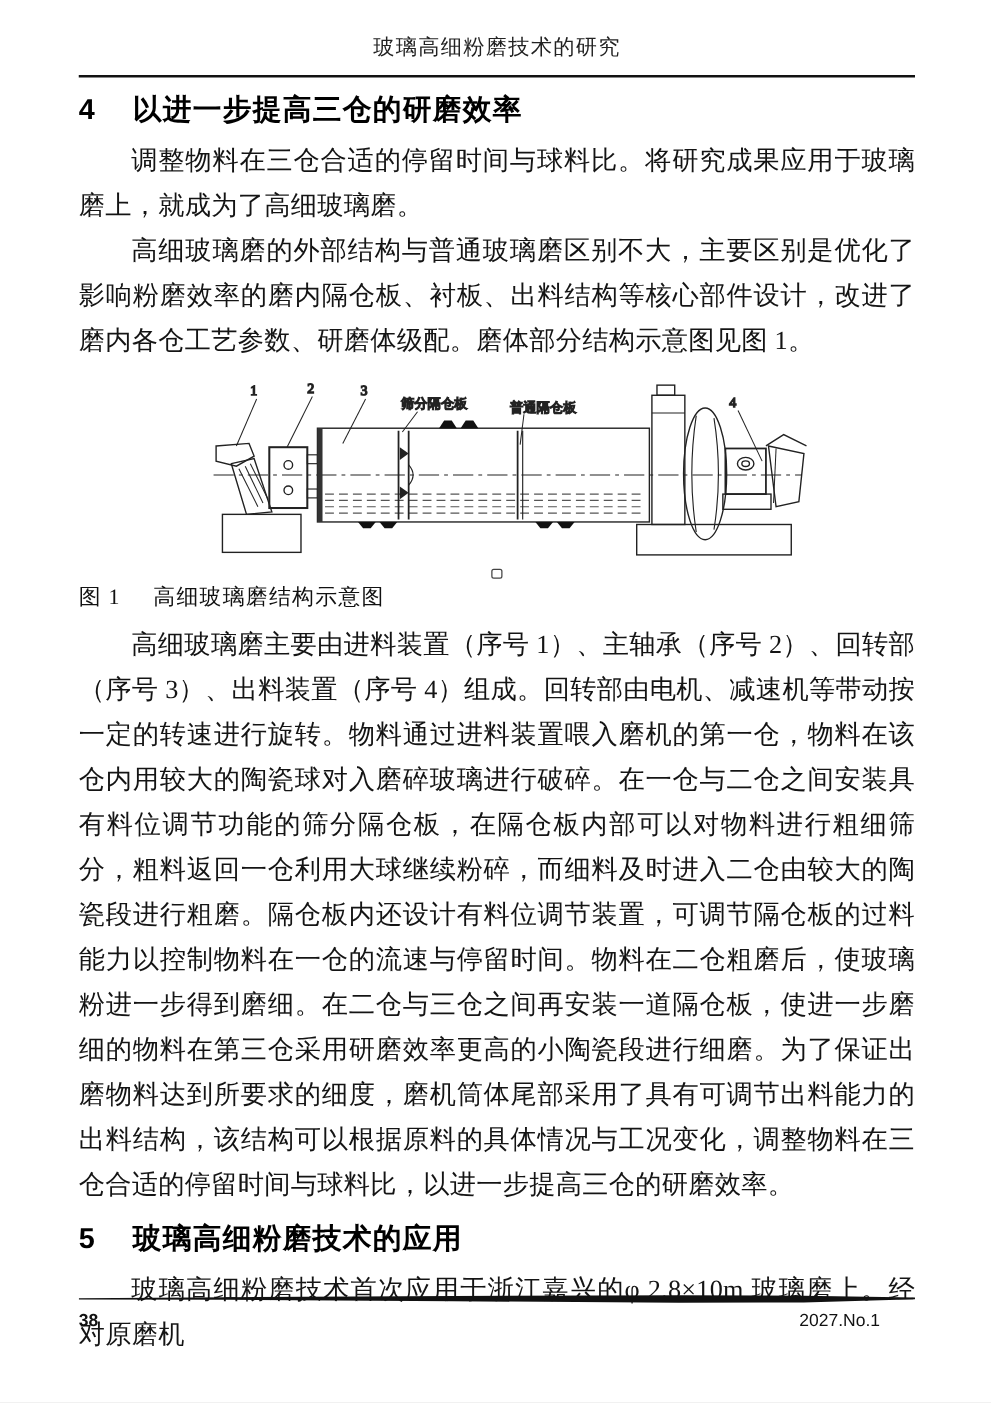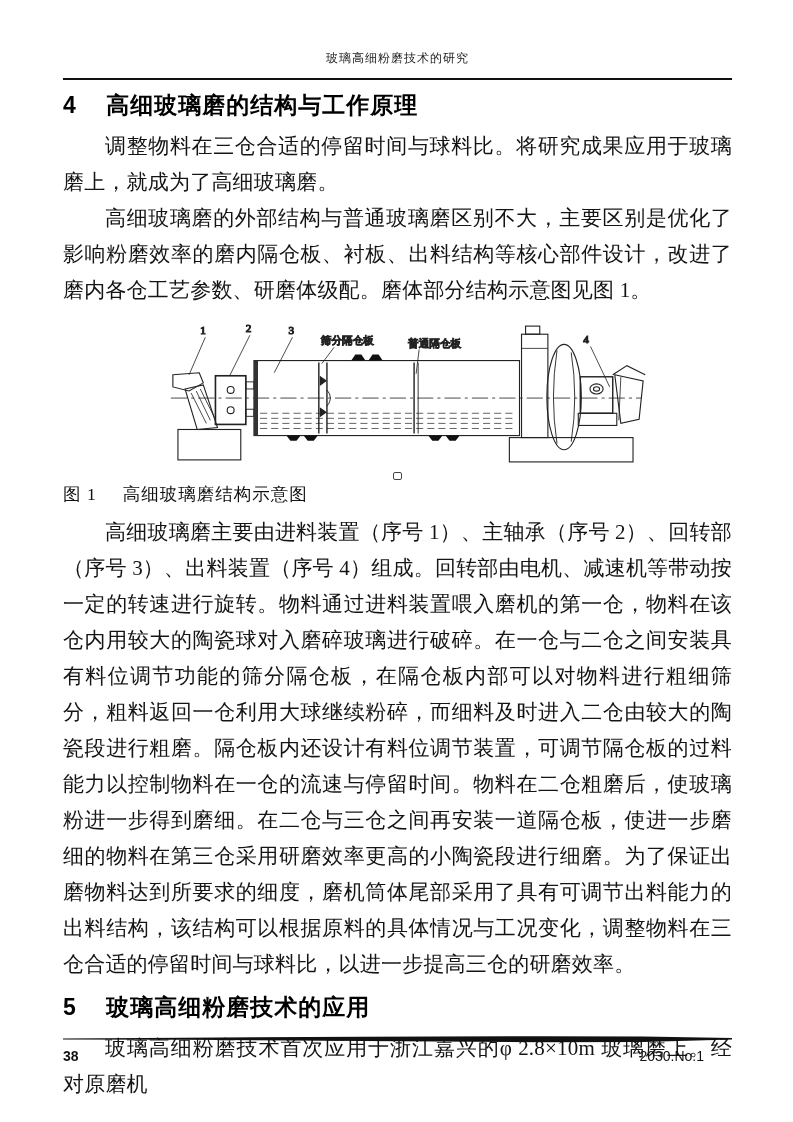--- a/index.html
+++ b/index.html
@@ -9,23 +9,23 @@
     margin:0 auto;
     background:#ffffff;
     color:#141414;
     font-family:"Liberation Serif", serif;
     overflow:hidden;
   }
   .content {
     position:absolute; left:63px; top:0; width:669px;
   }
   .running-head {
-    padding-top:50px;
+    padding-top:26px;
     text-align:center;
-    font-size:12px;
+    font-size:17px;
     letter-spacing:1px;
     color:#222;
   }
   .head-rule {
     height:0;
     border-top:2.5px solid #111;
     margin-top:11px;
   }
   .sec-heading {
     margin:10px 0 8px 0;
@@ -78,21 +78,21 @@
 <body>
 
 <div class="page">
   <div class="content">
 
     <div class="running-head">玻璃高细粉磨技术的研究</div>
     <div class="head-rule"></div>
 
     <h1 class="sec-heading">
       <span class="sec-num">4</span>
-      <span class="sec-title">高细玻璃磨的结构与工作原理</span>
+      <span class="sec-title">以进一步提高三仓的研磨效率</span>
     </h1>
 
     <p class="body-para">调整物料在三仓合适的停留时间与球料比。将研究成果应用于玻璃磨上，就成为了高细玻璃磨。</p>
     <p class="body-para">高细玻璃磨的外部结构与普通玻璃磨区别不大，主要区别是优化了影响粉磨效率的磨内隔仓板、衬板、出料结构等核心部件设计，改进了磨内各仓工艺参数、研磨体级配。磨体部分结构示意图见图 1。</p>
 
     <div class="figure-block">
       <span class="diagram">
         <svg width="478" height="150" viewBox="0 0 470 148" stroke="#222" fill="none" stroke-width="1.1">
 
           <line x1="2" y1="79" x2="466" y2="79" stroke-width="0.8" stroke-dasharray="16,4,3,4"></line>
@@ -205,16 +205,16 @@
 
     <p class="body-para">玻璃高细粉磨技术首次应用于浙江嘉兴的φ 2.8×10m  玻璃磨上。经对原磨机</p>
   </div>
 
   <div class="footer">
     <svg width="669" height="8" viewBox="0 0 669 8">
       <polygon fill="#111" stroke="none" points="0,2.6 120,1.8 300,0.7 480,0.2 580,0.6 669,2 669,3.4 580,6 480,6.2 300,5 120,3.8 0,3.6"></polygon>
     </svg>
     <div class="footer-row">
       <span class="page-num">38</span>
-      <span class="issue">2030.No.1</span>
+      <span class="issue">2027.No.1</span>
     </div>
   </div>
 </div>
 
 </body></html>

